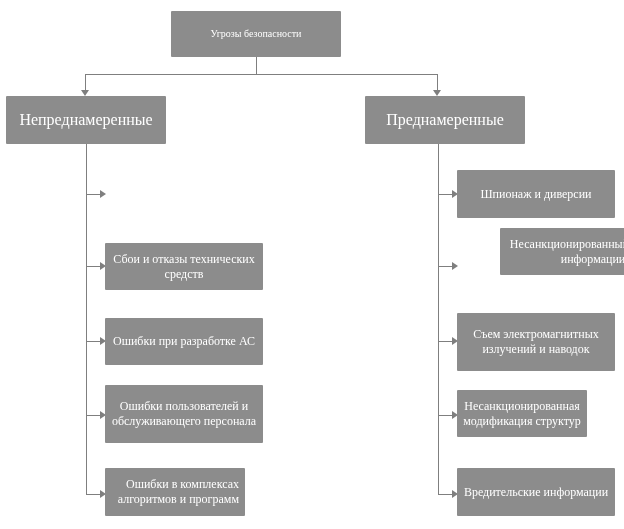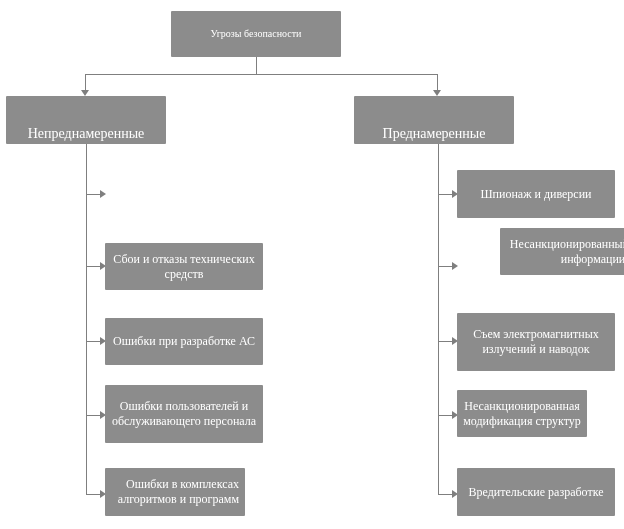--- a/index.html
+++ b/index.html
@@ -23,21 +23,21 @@
     align-items: center;
     justify-content: center;
     text-align: center;
     font-size: 12px;
     line-height: 1.25;
     padding: 2px 6px;
     box-sizing: border-box;
     border-radius: 1px;
   }
   .node.root { font-size: 10px; font-family: Liberation Serif, serif; }
-  .node.level2 { font-size: 14px; align-items: flex-end; }
+  .node.level2 { font-size: 16px; }
   .node.leaf { font-size: 12px; }
   .conn {
     position: absolute;
     background: #7f7f7f;
   }
   .conn.h { height: 1px; }
   .conn.v { width: 1px; }
   .arrow {
     position: absolute;
     width: 0;
@@ -68,21 +68,21 @@
   <div class="conn h" style="left:85px; top:74px; width:352px;"></div>
   <div class="conn v" style="left:85px; top:74px; height:20px;"></div>
   <div class="conn v" style="left:437px; top:74px; height:20px;"></div>
   <div class="arrow-down" style="left:81px; top:90px;"></div>
   <div class="arrow-down" style="left:433px; top:90px;"></div>
 
   <div class="node level2" style="left:6px; top:96px; width:160px; height:48px;">
     <span>Непреднамеренные</span>
   </div>
 
-  <div class="node level2" style="left:354px; top:96px; width:160px; height:48px;">
+  <div class="node level2" style="left:365px; top:96px; width:160px; height:48px;">
     <span>Преднамеренные</span>
   </div>
 
   <div class="conn v" style="left:86px; top:144px; height:351px;"></div>
 
   <div class="conn h" style="left:86px; top:194px; width:16px;"></div>
   <div class="arrow" style="left:100px; top:190px;"></div>
   <div class="conn h" style="left:86px; top:266px; width:16px;"></div>
   <div class="arrow" style="left:100px; top:262px;"></div>
   <div class="conn h" style="left:86px; top:341px; width:16px;"></div>
@@ -124,16 +124,16 @@
   <div class="node leaf" style="left:457px; top:228px; width:186px; height:47px;margin-left:43px;">
     <span>Несанкционированный доступ к информации</span>
   </div>
   <div class="node leaf" style="left:457px; top:313px; width:158px; height:58px;">
     <span>Съем электромагнитных излучений и наводок</span>
   </div>
   <div class="node leaf" style="left:457px; top:390px; width:130px; height:47px;">
     <span>Несанкционированная модификация структур</span>
   </div>
   <div class="node leaf" style="left:457px; top:468px; width:158px; height:48px;">
-    <span>Вредительские разработке</span>
+    <span>Вредительские информации</span>
   </div>
 
 </div>
 
 </body></html>

